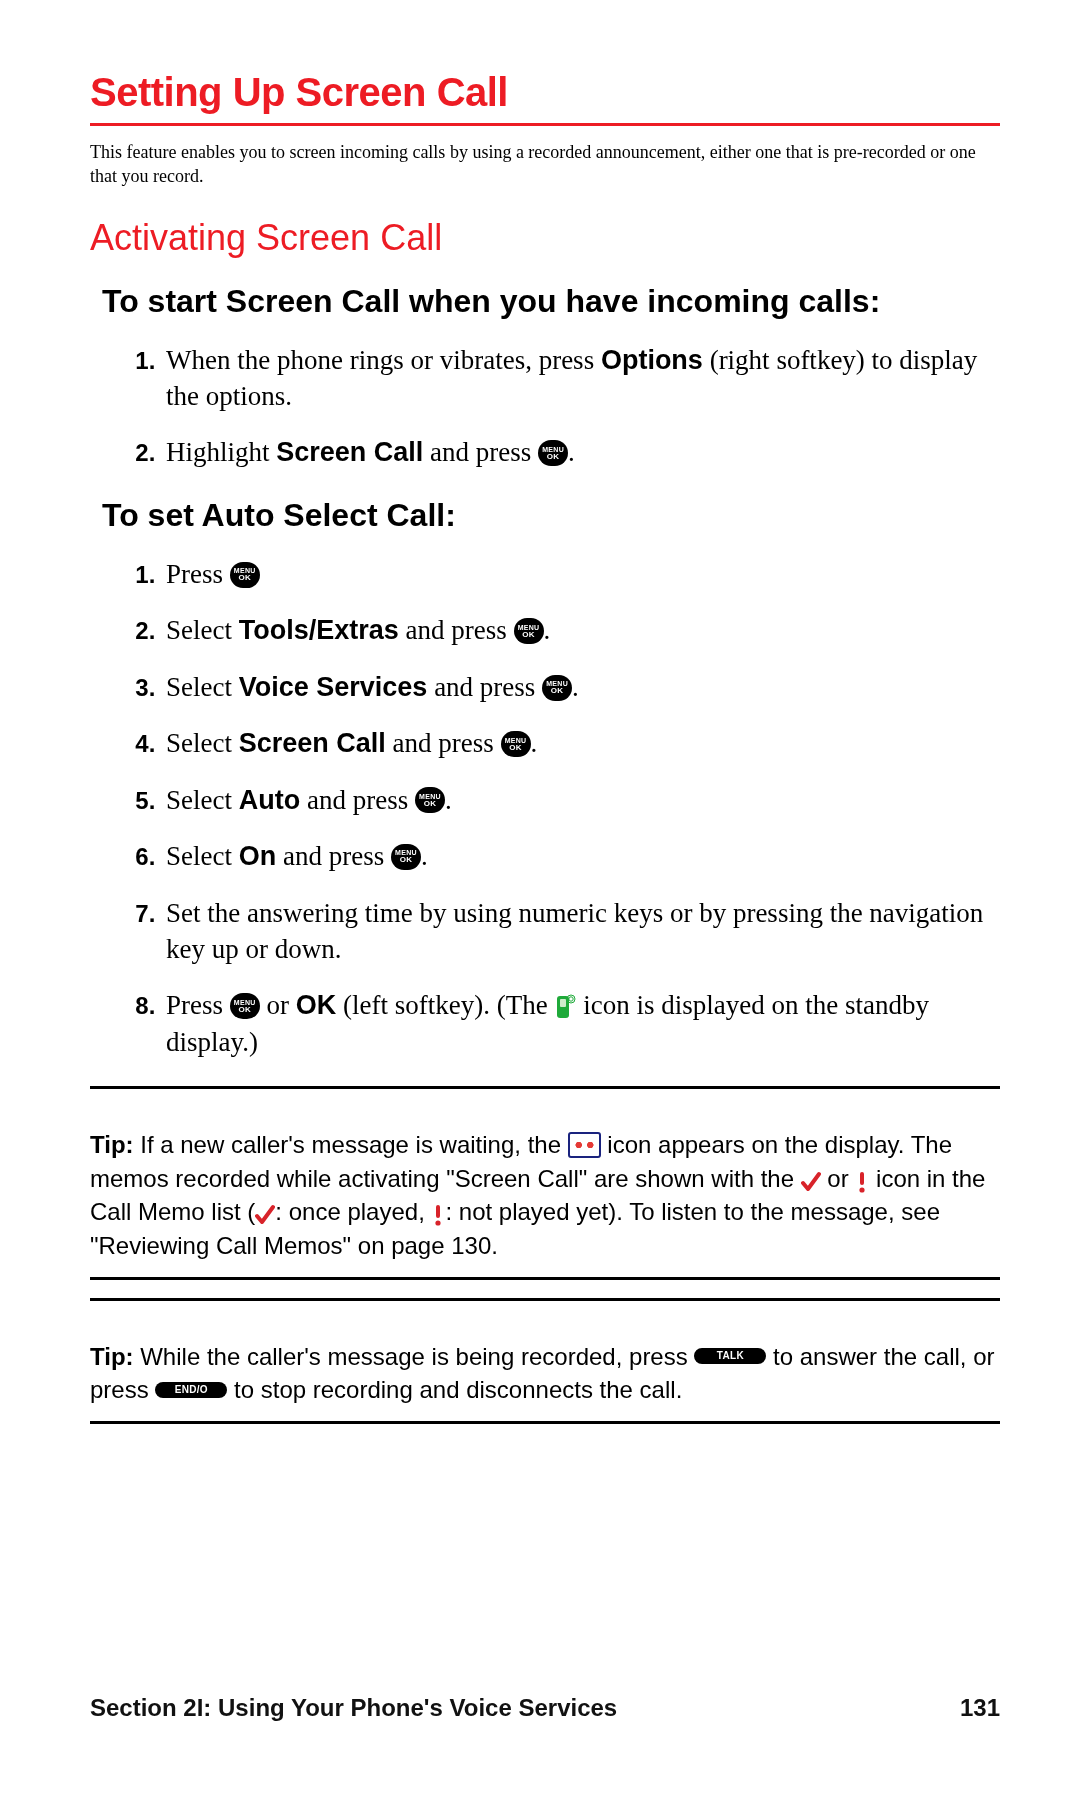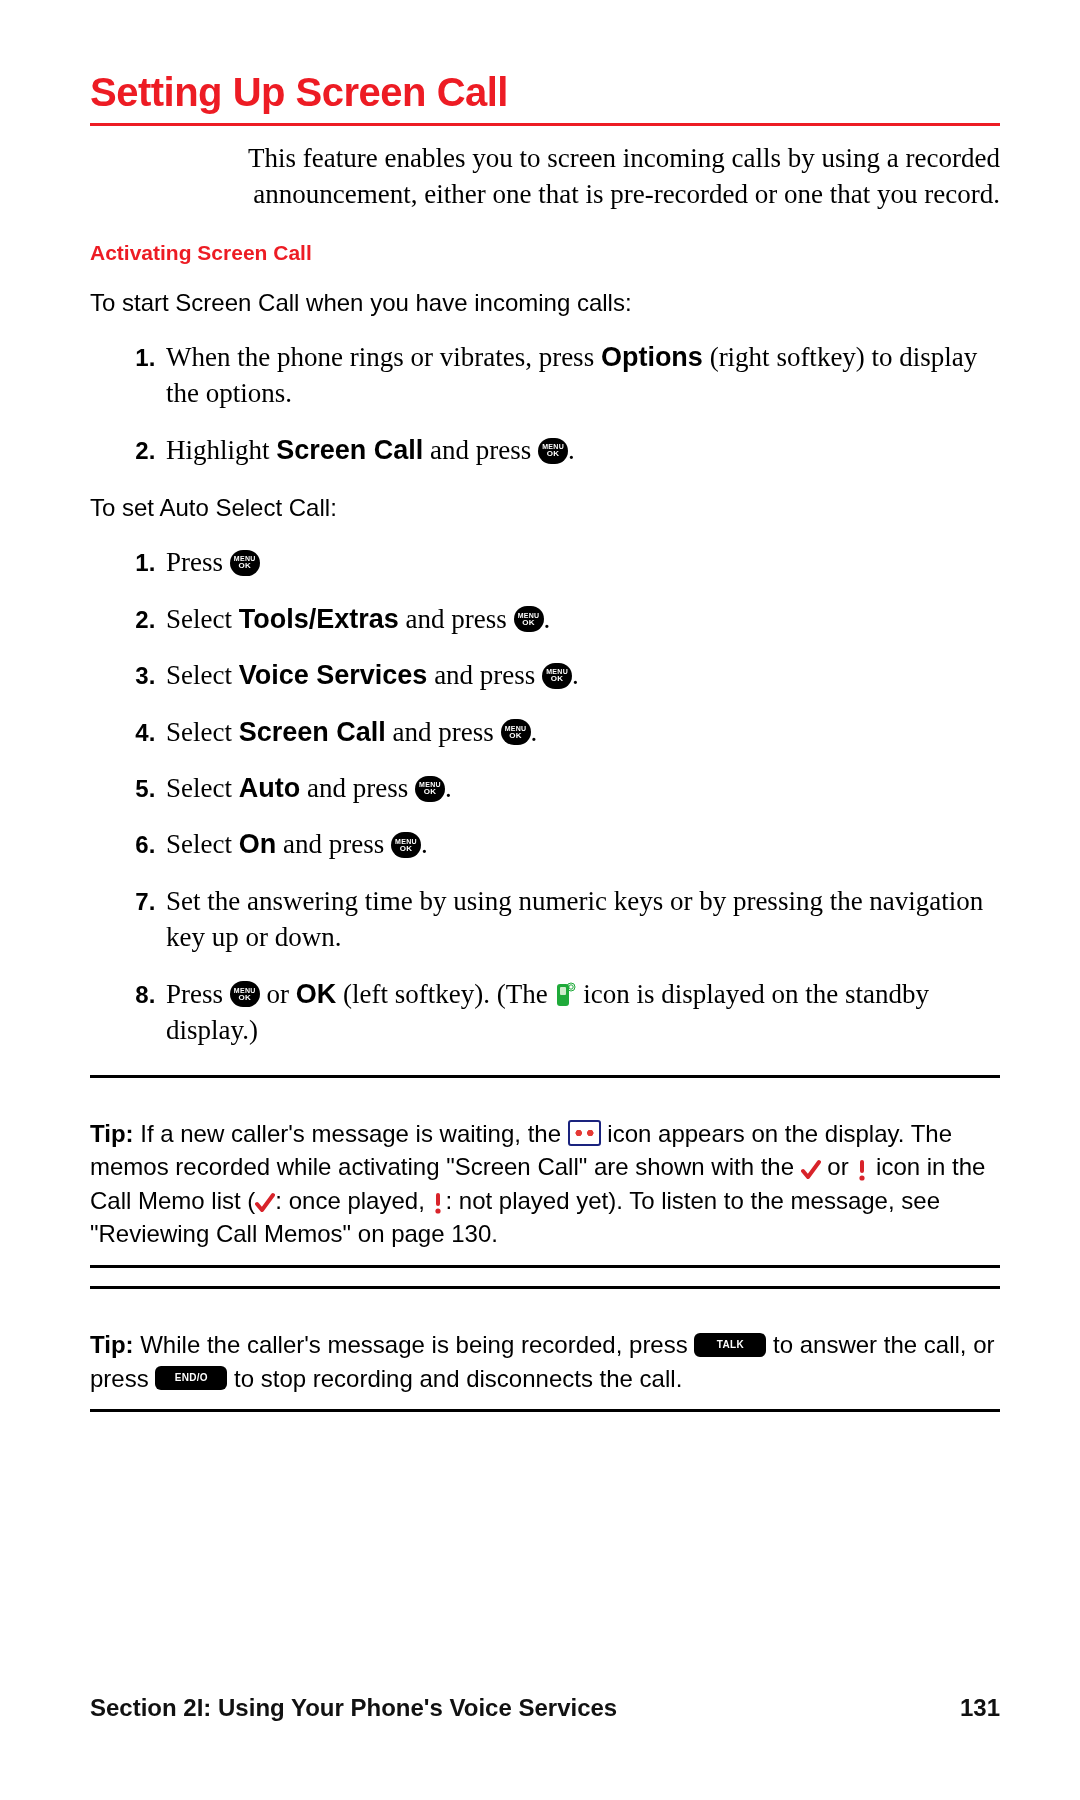--- a/index.html
+++ b/index.html
@@ -23,37 +23,37 @@
     font-size: 40px;
     margin: 0 0 8px 0;
     letter-spacing: -0.5px;
   }
   .red-rule {
     border: none;
     border-top: 3px solid #ed1c24;
     margin: 0 0 14px 0;
   }
   .intro-para {
-    font-size: 27px;
+    font-size: 18px;
     line-height: 1.35;
     margin: 0 0 28px 0;
-    text-align: right;
+    text-align: left;
   }
   .sub-heading {
     font-family: "Helvetica Neue", Helvetica, Arial, sans-serif;
-    font-weight: 700;
+    font-weight: 400;
     color: #ed1c24;
-    font-size: 21px;
+    font-size: 36px;
     margin: 0 0 24px 0;
   }
   .lead-in {
     font-family: "Helvetica Neue", Helvetica, Arial, sans-serif;
-    font-weight: 400;
-    font-size: 24px;
-    margin: 0 0 22px 0;
+    font-weight: 700;
+    font-size: 32px;
+    margin: 0 0 22px 12px;
   }
   ol.steps {
     margin: 0 0 26px 0;
     padding-left: 72px;
     font-size: 27px;
     line-height: 1.35;
   }
   ol.steps > li {
     margin-bottom: 20px;
     padding-left: 4px;
@@ -86,24 +86,23 @@
   }
   .key-menuok {
     width: 30px;
     height: 26px;
     flex-direction: column;
   }
   .key-menuok .r1 { font-size: 7px; }
   .key-menuok .r2 { font-size: 8px; }
   .key-wide {
     min-width: 60px;
-    height: 24px;
+    height: 16px;
     padding: 0 6px;
     font-size: 10px;
-    border-radius: 6px;
   }
   .tip-rule {
     border: none;
     border-top: 3px solid #000;
     margin: 0;
   }
   .tip-block {
     font-family: "Helvetica Neue", Helvetica, Arial, sans-serif;
     font-size: 24px;
     line-height: 1.4;

